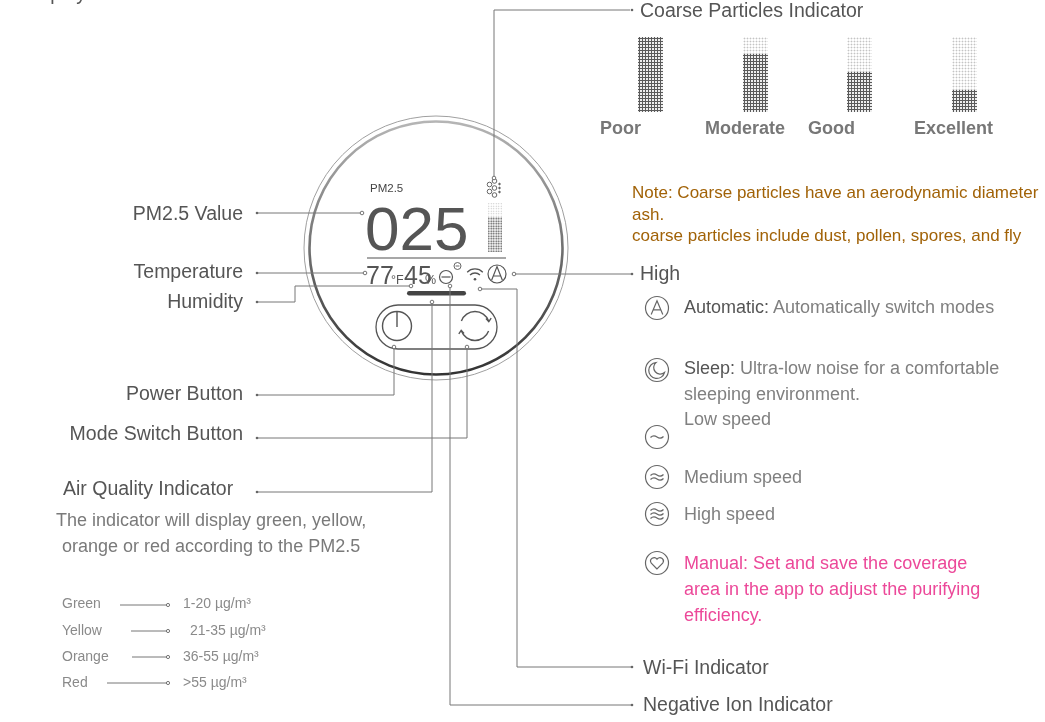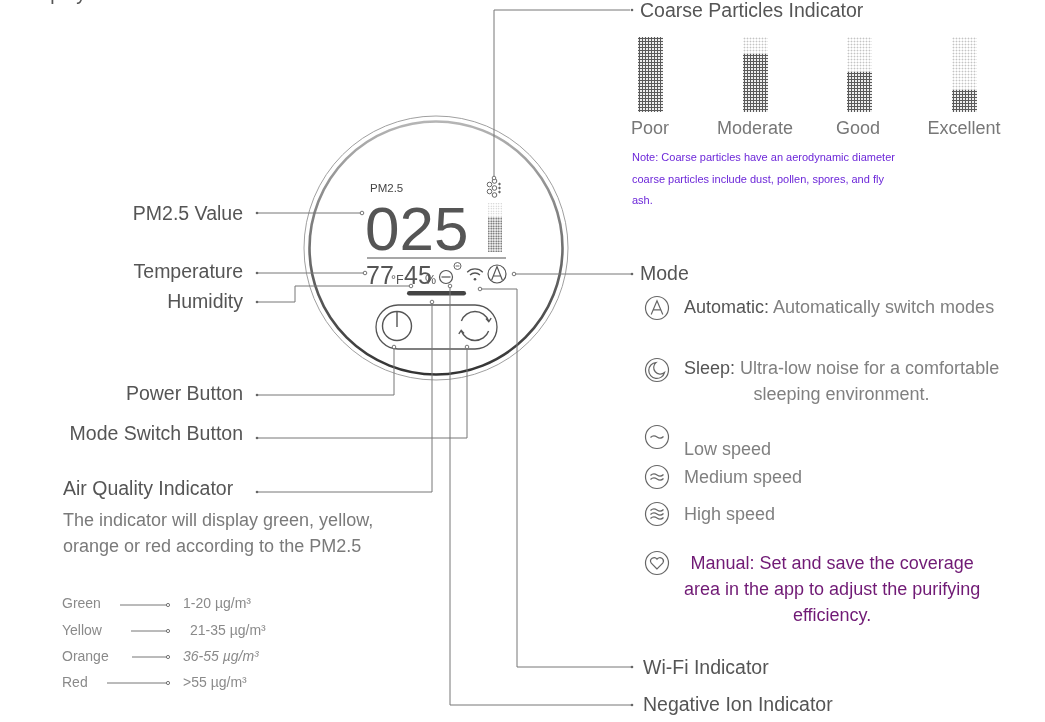--- a/index.html
+++ b/index.html
@@ -4,24 +4,24 @@
 <style>
   html, body { margin:0; padding:0; }
   body {
     width:1045px; height:722px; position:relative; overflow:hidden;
     background:#ffffff; font-family:"Liberation Sans", sans-serif; color:#555;
   }
   .abs { position:absolute; white-space:nowrap; }
   .lbl { font-size:19.5px; line-height:24px; color:#555; }
   .lbl-right { text-align:right; right:802px; }
   .desc { font-size:18px; line-height:26px; color:#7a7a7a; }
-  .note { font-size:11px; line-height:21.7px; color:#6d28d9; }
+  .note { font-size:17px; line-height:21.7px; color:#a16207;margin-top:35px; }
   .tbl { font-size:14px; line-height:27px; color:#8a8a8a; }
-  .cat { font-size:18px; line-height:22px; color:#777; text-align:center; width:100px; }
-  .mode-text { font-size:18px; line-height:26px; color:#808080;text-align:center; }
+  .cat { font-size:18px; line-height:22px; color:#777; text-align:left; width:100px;font-weight:bold; }
+  .mode-text { font-size:18px; line-height:26px; color:#808080; }
   .mode-strong { color:#555; }
   .mode-icon { position:absolute; width:26px; height:26px; }
   .bar {
     position:absolute; width:25px; height:75px;
     background-image: radial-gradient(circle at 1.5px 1.5px, #c4c4c4 0.8px, transparent 1.1px);
     background-size:3px 3px;
   }
   .bar-fill {
     position:absolute; left:0; right:0; bottom:0;
     background-color:#fff;
@@ -157,36 +157,36 @@
   </g>
 </svg>
 
 <div class="abs lbl lbl-right" style="top:201px;">PM2.5 Value</div>
 <div class="abs lbl lbl-right" style="top:259px;">Temperature</div>
 <div class="abs lbl lbl-right" style="top:289px;">Humidity</div>
 <div class="abs lbl lbl-right" style="top:381px;">Power Button</div>
 <div class="abs lbl lbl-right" style="top:421px;">Mode Switch Button</div>
 
 <div class="abs lbl" style="left:63px; top:476px;">Air Quality Indicator</div>
-<div class="abs desc" style="left:63px; top:507px;">
+<div class="abs desc" style="left:56px; top:507px;text-align:center;">
   <div>The indicator will display green, yellow,</div>
   <div>orange or red according to the PM2.5</div>
 </div>
 <div class="abs tbl" style="left:62px; top:590px;">
   <div style="position:relative; height:27px;">
     <span>Green</span>
     <span style="position:absolute; left:121px;">1-20 µg/m³</span>
   </div>
   <div style="position:relative; height:26px;">
     <span>Yellow</span>
     <span style="position:absolute; left:128px;text-align:center;">21-35 µg/m³</span>
   </div>
   <div style="position:relative; height:26px;">
     <span>Orange</span>
-    <span style="position:absolute; left:121px;font-style:italic;">36-55 µg/m³</span>
+    <span style="position:absolute; left:121px;">36-55 µg/m³</span>
   </div>
   <div style="position:relative; height:26px;">
     <span>Red</span>
     <span style="position:absolute; left:121px;">&gt;55 µg/m³</span>
   </div>
 </div>
 
 <div class="abs lbl" style="left:640px; top:-2px;">Coarse Particles Indicator</div>
 
 <div class="bar" style="left:638px; top:37px;">
@@ -202,25 +202,25 @@
   <div class="bar-fill" style="height: 29%;"></div>
 </div>
 
 <div class="abs cat" style="left:600px; top:117px;">Poor</div>
 <div class="abs cat" style="left:705px; top:117px;">Moderate</div>
 <div class="abs cat" style="left:808px; top:117px;">Good</div>
 <div class="abs cat" style="left:914px; top:117px;">Excellent</div>
 
 <div class="abs note" style="left:632px; top:147px;">
   <div>Note: Coarse particles have an aerodynamic diameter</div>
+  <div>ash.</div>
   <div>coarse particles include dust, pollen, spores, and fly</div>
-  <div>ash.</div>
-</div>
-
-<div class="abs lbl" style="left:640px; top:261px;">Mode</div>
+</div>
+
+<div class="abs lbl" style="left:640px; top:261px;">High</div>
 
 <svg class="mode-icon" style="left:644px; top:295px;" viewBox="0 0 26 26">
   <circle cx="13" cy="13" r="11.5" fill="none" stroke="#666" stroke-width="1.2"></circle>
   <path d="M7.2 19.5 L13 5.8 L18.8 19.5 M9.2 14.8 L16.8 14.8" fill="none" stroke="#666" stroke-width="1.2"></path>
 </svg>
 <div class="abs mode-text" style="left:684px; top:294px;">
   <div><span class="mode-strong">Automatic:</span><span> Automatically switch modes</span></div>
 </div>
 
 <svg class="mode-icon" style="left:644px; top:357px;" viewBox="0 0 26 26">
@@ -229,38 +229,38 @@
 </svg>
 <div class="abs mode-text" style="left:684px; top:355px;">
   <div><span class="mode-strong">Sleep:</span><span> Ultra-low noise for a comfortable</span></div>
   <div>sleeping environment.</div>
 </div>
 
 <svg class="mode-icon" style="left:644px; top:424px;" viewBox="0 0 26 26">
   <circle cx="13" cy="13" r="11.5" fill="none" stroke="#666" stroke-width="1.2"></circle>
   <path d="M6.5 13.5 Q9.5 10.5 13 13 T19.5 12.5" fill="none" stroke="#666" stroke-width="1.2"></path>
 </svg>
-<div class="abs mode-text" style="left:684px; top:436px;">Low speed</div>
+<div class="abs mode-text" style="left:684px; top:406px;">Low speed</div>
 
 <svg class="mode-icon" style="left:644px; top:464px;" viewBox="0 0 26 26">
   <circle cx="13" cy="13" r="11.5" fill="none" stroke="#666" stroke-width="1.2"></circle>
   <path d="M6.5 11.5 Q9.5 8.5 13 11 T19.5 10.5 M6.5 15.5 Q9.5 12.5 13 15 T19.5 14.5" fill="none" stroke="#666" stroke-width="1.2"></path>
 </svg>
 <div class="abs mode-text" style="left:684px; top:464px;">Medium speed</div>
 
 <svg class="mode-icon" style="left:644px; top:501px;" viewBox="0 0 26 26">
   <circle cx="13" cy="13" r="11.5" fill="none" stroke="#666" stroke-width="1.2"></circle>
   <path d="M6.5 9.5 Q9.5 6.5 13 9 T19.5 8.5 M6.5 13.5 Q9.5 10.5 13 13 T19.5 12.5 M6.5 17.5 Q9.5 14.5 13 17 T19.5 16.5" fill="none" stroke="#666" stroke-width="1.2"></path>
 </svg>
 <div class="abs mode-text" style="left:684px; top:501px;">High speed</div>
 
 <svg class="mode-icon" style="left:644px; top:550px;" viewBox="0 0 26 26">
   <circle cx="13" cy="13" r="11.5" fill="none" stroke="#666" stroke-width="1.2"></circle>
   <path d="M13 19 L7.3 13.2 A3.3 3.3 0 0 1 13 9.2 A3.3 3.3 0 0 1 18.7 13.2 Z" fill="none" stroke="#666" stroke-width="1.2"></path>
 </svg>
-<div class="abs mode-text" style="left:684px; top:550px; color:#701a75;">
+<div class="abs mode-text" style="left:684px; top:550px; color:#ec4899;">
   <div><span>Manual:</span><span> Set and save the coverage</span></div>
   <div>area in the app to adjust the purifying</div>
   <div>efficiency.</div>
 </div>
 
 <div class="abs lbl" style="left:643px; top:655px;">Wi-Fi Indicator</div>
 <div class="abs lbl" style="left:643px; top:692px;">Negative Ion Indicator</div>
 
 </body></html>

